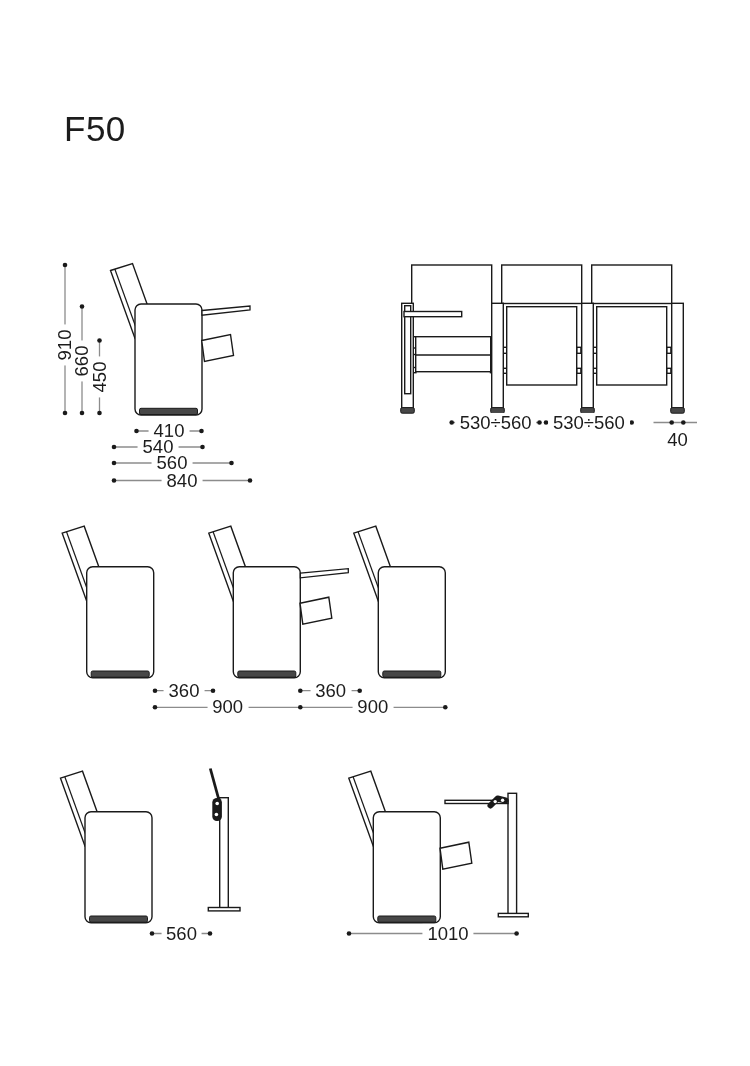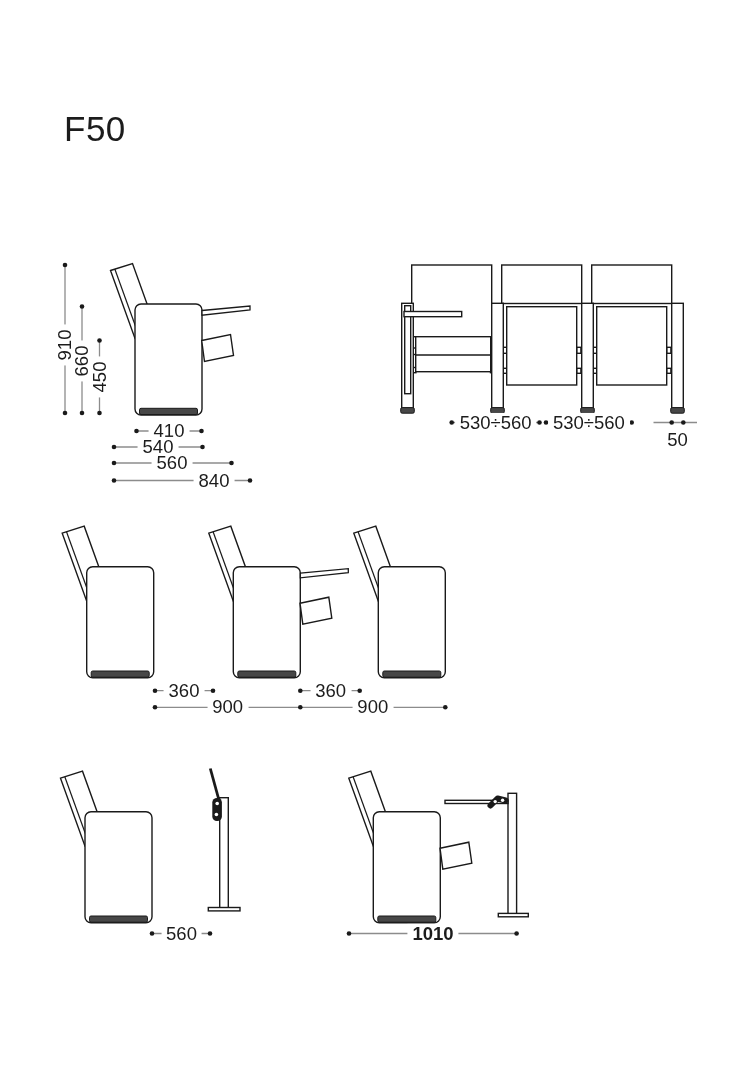--- a/index.html
+++ b/index.html
@@ -197,27 +197,27 @@
 
   <div class="page-title">F50</div>
 
   <div class="dl dlv" style="left:65px;top:345px;">910</div>
   <div class="dl dlv" style="left:82px;top:361px;">660</div>
   <div class="dl dlv" style="left:99.5px;top:377px;">450</div>
 
   <div class="dl" style="left:169px;top:431px;">410</div>
   <div class="dl" style="left:158px;top:447px;">540</div>
   <div class="dl" style="left:172px;top:463px;">560</div>
-  <div class="dl" style="left:182px;top:480.5px;margin-left:32px;">840</div>
+  <div class="dl" style="left:182px;top:480.5px;">840</div>
 
   <div class="dl" style="left:495.6px;top:422.5px;">530÷560</div>
   <div class="dl" style="left:588.9px;top:422.5px;">530÷560</div>
-  <div class="dl dl-below" style="left:677.5px;top:440px;">50</div>
+  <div class="dl dl-below" style="left:677.5px;top:440px;">40</div>
 
   <div class="dl" style="left:184px;top:690.7px;">360</div>
   <div class="dl" style="left:330.7px;top:690.7px;">360</div>
   <div class="dl" style="left:227.7px;top:707.3px;">900</div>
   <div class="dl" style="left:372.8px;top:707.3px;">900</div>
 
   <div class="dl" style="left:181.5px;top:933.5px;">560</div>
-  <div class="dl" style="left:433px;top:933.5px;font-weight:bold;">1010</div>
+  <div class="dl" style="left:448px;top:933.5px;">1010</div>
 
 </div>
 
 </body></html>

